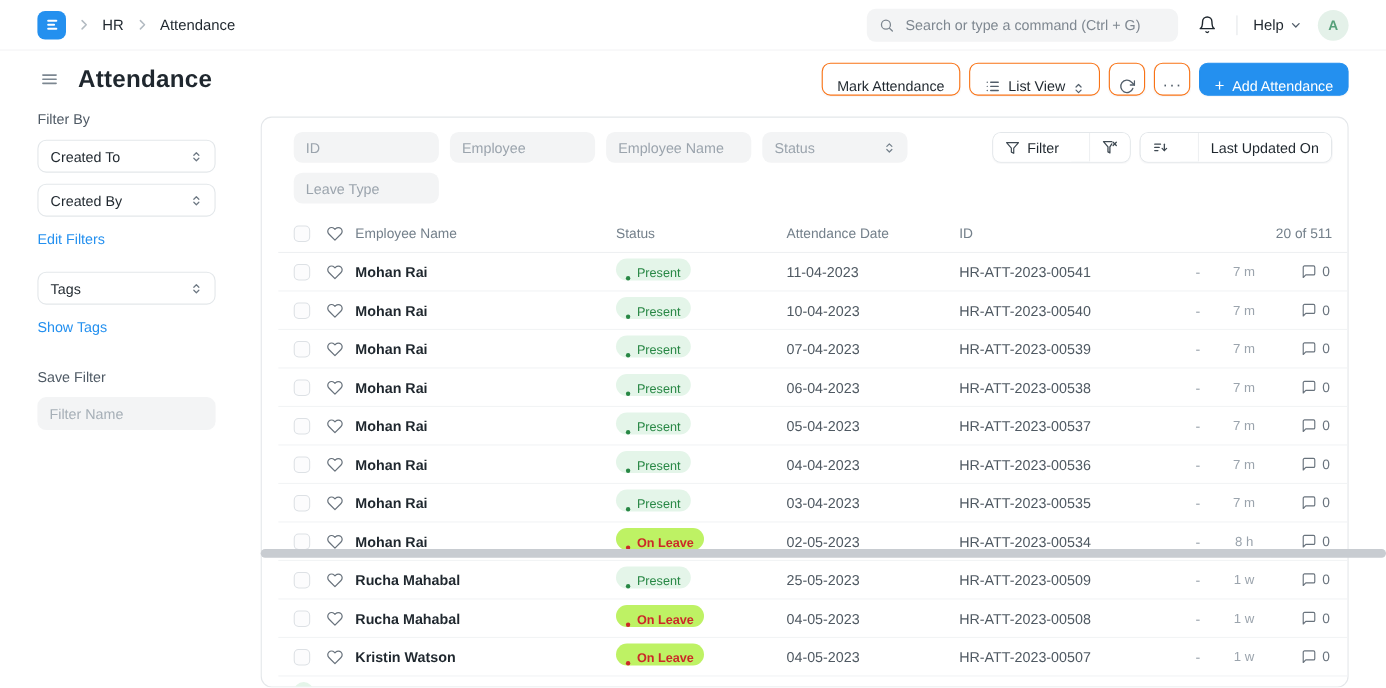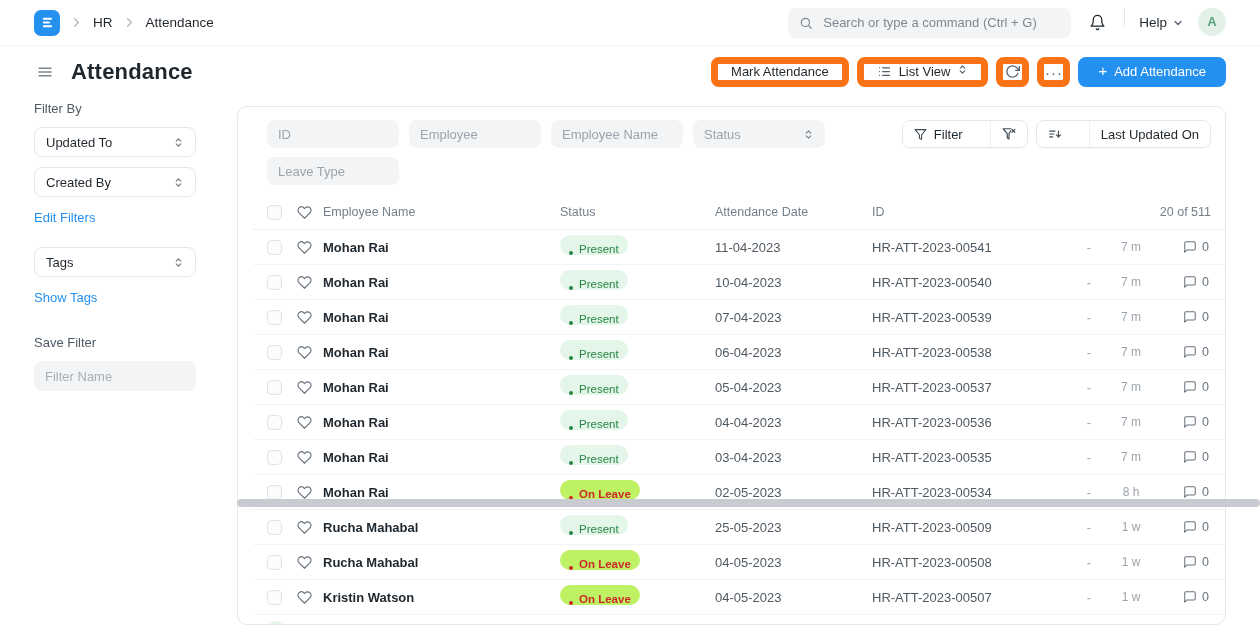--- a/index.html
+++ b/index.html
@@ -8,41 +8,41 @@
   .app{position:relative;width:1260px;height:507px;background:#fff;}
 
   
   .navbar{position:absolute;top:0;left:0;right:0;height:46px;display:flex;align-items:center;
     justify-content:space-between;padding:0 34px;border-bottom:1px solid #f3f4f5;background:#fff;z-index:10;}
   .crumbs{display:flex;align-items:center;gap:9px;font-size:13.5px;font-weight:500;}
   .logo{width:26px;height:26px;border-radius:7px;background:#2490ef;display:flex;align-items:center;
     justify-content:center;cursor:pointer;flex:0 0 auto;}
   .crumb-sep{display:flex;color:#b2bac1;}
   .crumb{cursor:pointer;color:#1f272e;}
-  .nav-right{display:flex;gap:14px;}
+  .nav-right{display:flex;align-items:center;gap:14px;}
   .searchbar{width:283px;height:30px;background:#f3f4f5;border-radius:8px;display:flex;align-items:center;
     gap:8px;padding:0 11px;color:#7e8790;}
   .searchbar input{flex:1;border:none;background:transparent;outline:none;font-size:13px;color:#444;
     font-family:"Liberation Sans",sans-serif;}
   .searchbar input::placeholder{color:#7e8790;}
   .iconbtn{background:none;border:none;padding:4px;display:flex;align-items:center;cursor:pointer;color:#1f272e;}
   .nav-divider{width:1px;height:18px;background:#e4e7ea;}
   .help{display:flex;align-items:center;gap:5px;font-size:13.5px;cursor:pointer;color:#1f272e;}
   .avatar{width:28px;height:28px;border-radius:50%;background:#e4f1e9;color:#56a079;font-size:12.5px;
     font-weight:600;display:flex;align-items:center;justify-content:center;cursor:pointer;}
 
   
   .page-header{position:absolute;top:46px;left:34px;right:34px;height:52px;display:flex;
     align-items:center;justify-content:space-between;}
   .ph-left{display:flex;align-items:center;gap:15px;}
   .menu-toggle{background:none;border:none;padding:2px;display:flex;cursor:pointer;color:#7c8791;}
   .title{font-size:22px;font-weight:700;letter-spacing:.2px;}
   .ph-actions{display:flex;align-items:center;gap:8px;}
-  .btn{height:30px;border:7px solid #f97316;background:#fff;border-radius:8px;font-size:13px;color:#1f272e;
-    font-weight:500;display:inline-flex;align-items:flex-start;gap:7px;padding:0 13px;cursor:pointer;
+  .btn{height:30px;border:1px solid #f97316;background:#fff;border-radius:8px;font-size:13px;color:#1f272e;
+    font-weight:500;display:inline-flex;align-items:flex-end;gap:7px;padding:0 13px;cursor:pointer;
     font-family:"Liberation Sans",sans-serif;box-shadow:0 1px 1px rgba(25,39,52,.03);}
   .btn-sq{width:33px;padding:0;justify-content:center;}
   .btn-primary{background:#2490ef;border-color:#2490ef;color:#fff;}
   .btn .muted-ic{color:#525e6a;display:flex;}
   .plus{font-size:15px;line-height:1;margin-top:-1px;}
   .ellipsis{font-size:15px;letter-spacing:1px;color:#525e6a;}
 
   
   .sidebar{position:absolute;left:34px;top:101px;width:162px;font-size:13px;}
   .side-label{color:#4f5a65;font-weight:500;margin:0 0 11px;}
@@ -211,21 +211,21 @@
       <button class="btn btn-primary">
         <span class="plus">+</span>
         <span>Add Attendance</span>
       </button>
     </div>
   </section>
 
   <aside class="sidebar">
     <p class="side-label">Filter By</p>
     <div class="side-select">
-      <span>Updated To</span>
+      <span>Created To</span>
       <span class="chev">
         <svg width="11" height="11" viewBox="0 0 24 24" fill="none" stroke="currentColor" stroke-width="2.4" stroke-linecap="round" stroke-linejoin="round">
             <polyline points="7 9 12 4 17 9"></polyline>
             <polyline points="7 15 12 20 17 15"></polyline>
           </svg>
       </span>
     </div>
     <div class="side-select">
       <span>Created By</span>
       <span class="chev">

